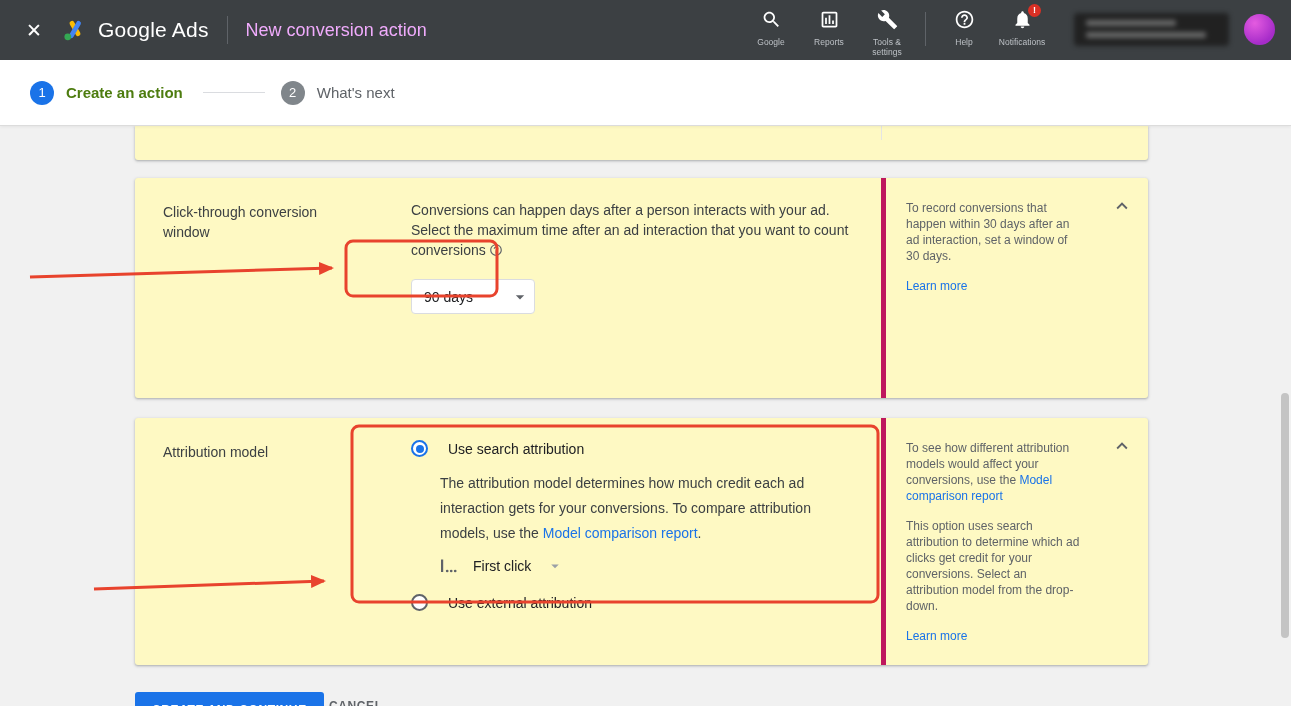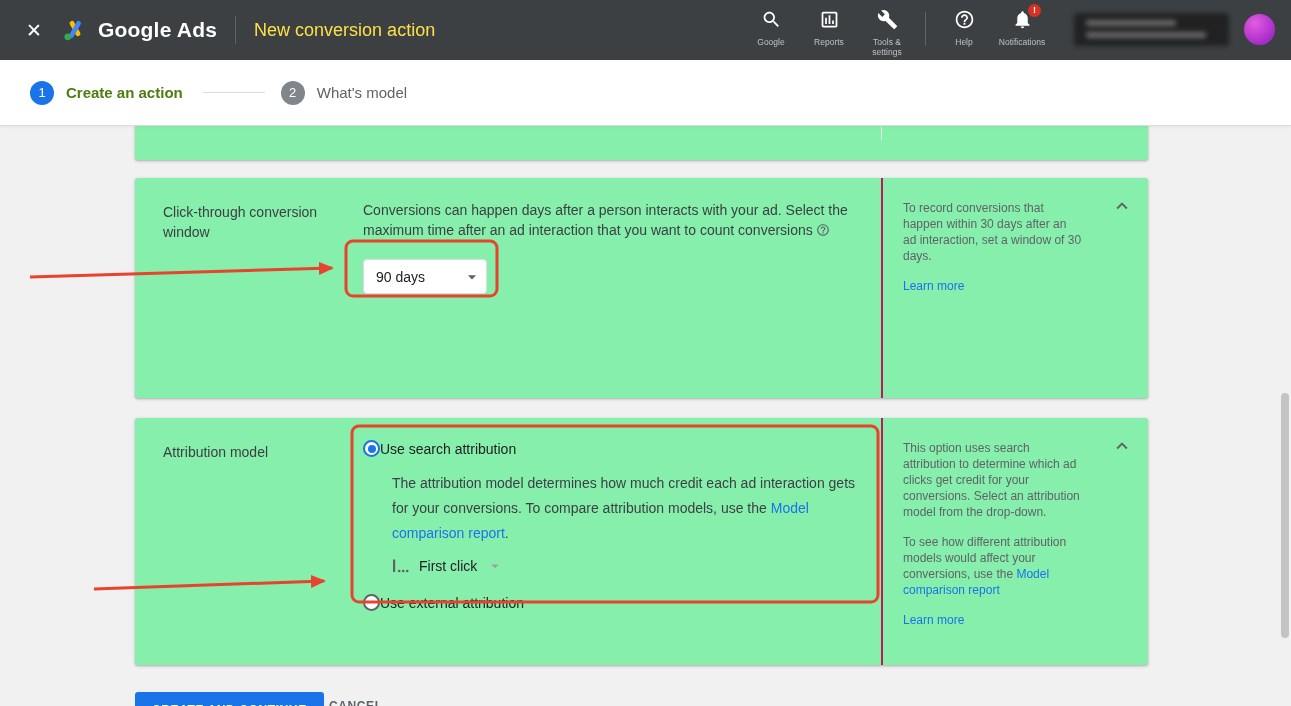--- a/index.html
+++ b/index.html
@@ -3,23 +3,23 @@
 <meta charset="utf-8">
 <style>
   * { margin:0; padding:0; box-sizing:border-box; }
   body { font-family:"Liberation Sans", sans-serif; background:#e9e9e9; }
   .screen { position:relative; width:1291px; height:706px; background:#f1f1f1; overflow:hidden; font-family:"Liberation Sans", sans-serif; }
 
   
   .topbar { position:absolute; top:0; left:0; right:0; height:60px; background:#3c4043; display:flex; align-items:center; z-index:20; }
   .close-btn { margin-left:20px; font-size:19px; color:#fff; cursor:pointer; width:28px; text-align:center; }
   .brand { display:flex; align-items:center; margin-left:14px; gap:10px; }
-  .brand-name { font-size:21px; color:#fff; font-weight:700; letter-spacing:.2px; }
+  .brand-name { font-size:21px; color:#fff; font-weight:400; letter-spacing:.2px; }
   .title-divider { width:1px; height:28px; background:#5f6368; margin:0 18px; }
-  .page-title { font-size:18px; color:#fde047; font-weight:400; }
+  .page-title { font-size:18px; color:#f0abfc; font-weight:400; }
 
   .topnav { position:absolute; left:742px; top:9px; display:flex; align-items:flex-start; }
   .nav-item { width:58px; display:flex; flex-direction:column; align-items:center; gap:3px; cursor:pointer; position:relative; }
   .nav-item svg { width:21px; height:21px; }
   .nav-label { font-size:8.5px; color:#bdc1c6; text-align:center; line-height:10px; max-width:52px; }
   .nav-divider { width:1px; height:34px; background:#5f6368; margin:3px 9px 0; }
   .badge { position:absolute; top:-5px; right:10px; background:#d93025; color:#fff; font-size:9px; font-weight:700; width:13px; height:13px; border-radius:50%; line-height:13px; text-align:center; }
 
   .account-chip { position:absolute; right:62px; top:13px; width:155px; height:33px; background:#1f1f1f; border-radius:4px; filter:blur(2.5px); opacity:.92; }
   .account-chip .smudge { position:absolute; background:#6b6b6b; border-radius:2px; }
@@ -29,48 +29,48 @@
   .stepper { position:absolute; top:60px; left:0; right:0; height:66px; background:#fff; border-bottom:1px solid #dcdcdc; box-shadow:0 1px 3px rgba(0,0,0,.06); display:flex; align-items:center; padding-left:30px; z-index:15; }
   .step-circle { width:24px; height:24px; border-radius:50%; color:#fff; font-size:13px; display:flex; align-items:center; justify-content:center; flex:0 0 auto; }
   .step-circle.active { background:#1a73e8; }
   .step-circle.inactive { background:#80868b; }
   .step-label { margin-left:12px; font-size:15px; }
   .step-label.active { color:#4d7c0f; font-weight:700; }
   .step-label.inactive { color:#5f6368; font-weight:400; }
   .step-line { width:62px; height:1px; background:#dadce0; margin:0 16px 0 20px; }
 
   
-  .card { position:absolute; left:135px; width:1013px; background:#86efac; border-radius:3px; box-shadow:0 1px 2px rgba(60,64,67,.28), 0 1px 3px 1px rgba(60,64,67,.1); }
+  .card { position:absolute; left:135px; width:1013px; background:#fef9c3; border-radius:3px; box-shadow:0 1px 2px rgba(60,64,67,.28), 0 1px 3px 1px rgba(60,64,67,.1); }
   .card-partial { top:126px; height:34px; border-radius:0 0 3px 3px; }
   .card-partial .mini-divider { position:absolute; left:746px; top:0; width:1px; height:14px; background:#e4e4e4; }
   .card1 { top:178px; height:220px; }
   .card2 { top:418px; height:247px; }
   .card-inner { display:flex; height:100%; position:relative; }
 
   .col-label { width:228px; padding:24px 10px 0 28px; font-size:14px; color:#3c4043; line-height:20px; flex:0 0 auto; }
-  .col-main { flex:1; padding:22px 24px 14px 0; }
-  .col-side { width:267px; flex:0 0 auto; border-left:2px solid #be185d; padding:22px 66px 0 20px; font-size:12px; color:#5f6368; line-height:16px; }
+  .col-main { flex:1; padding:22px 24px 14px 0;margin-left:48px; }
+  .col-side { width:267px; flex:0 0 auto; border-left:5px solid #be185d; padding:22px 66px 0 20px; font-size:12px; color:#5f6368; line-height:16px; }
   .col-side p { margin:0 0 14px; }
   .link { color:#1a73e8; text-decoration:none; cursor:pointer; }
   .collapse-btn { position:absolute; top:16px; right:14px; width:24px; height:24px; cursor:pointer; display:flex; align-items:center; justify-content:center; }
 
   .description { font-size:14px; color:#3c4043; line-height:20px; max-width:508px; }
   .help-icon { display:inline-block; vertical-align:-2px; margin-left:3px; cursor:pointer; }
 
   .dropdown { margin-top:17px; width:124px; height:35px; border:1px solid #dadce0; border-radius:4px; display:flex; align-items:center; justify-content:space-between; padding:0 4px 0 12px; font-size:14px; color:#202124; cursor:pointer; background:#fff; }
 
-  .radio-row { display:flex; align-items:center; gap:0; cursor:pointer; }
+  .radio-row { display:flex; align-items:center; gap:20px; cursor:pointer; }
   .radio { width:17px; height:17px; border-radius:50%; border:2px solid #5f6368; flex:0 0 auto; position:relative; background:#fff; }
   .radio.selected { border-color:#1a73e8; }
   .radio.selected::after { content:""; position:absolute; inset:2.5px; border-radius:50%; background:#1a73e8; }
   .radio-label { font-size:14px; color:#202124; }
 
   .sub-line { margin:8px 0 0 29px; font-size:14px; color:#3c4043; }
   .attr-para { margin:14px 0 0 29px; font-size:14px; color:#3c4043; line-height:25px; max-width:508px; }
-  .model-row { margin:11px 0 0 29px; display:inline-flex; align-items:center; gap:9px; font-size:14px; color:#202124; cursor:pointer; }
+  .model-row { margin:11px 0 0 29px; display:inline-flex; align-items:center; gap:15px; font-size:14px; color:#202124; cursor:pointer; }
   .external-row { margin-top:16px; }
 
   
   .create-btn { position:absolute; left:135px; top:692px; background:#1a73e8; color:#fff; font-size:12px; font-weight:700; letter-spacing:.6px; padding:11px 17px; border-radius:3px; border:none; cursor:pointer; font-family:"Liberation Sans", sans-serif; }
   .cancel-btn { position:absolute; left:329px; top:699px; color:#5f6368; font-size:12px; font-weight:700; letter-spacing:.6px; cursor:pointer; }
 
   .scroll-thumb { position:absolute; right:2px; top:393px; width:8px; height:245px; background:#c4c4c4; border-radius:4px; cursor:pointer; }
 
   .annotations { position:absolute; top:0; left:0; z-index:12; pointer-events:none; }
 </style>
@@ -144,21 +144,21 @@
       <span class="smudge" style="left:12px; top:19px; width:120px; height:6px;"></span>
     </div>
     <div class="avatar"></div>
   </div>
 
   <div class="stepper">
     <div class="step-circle active">1</div>
     <div class="step-label active">Create an action</div>
     <div class="step-line"></div>
     <div class="step-circle inactive">2</div>
-    <div class="step-label inactive">What's model</div>
+    <div class="step-label inactive">What's next</div>
   </div>
 
   <div class="card card-partial">
     <div class="mini-divider"></div>
   </div>
 
   <div class="card card1">
     <div class="card-inner">
       <div class="col-label">Click-through conversion window</div>
       <div class="col-main">
@@ -212,22 +212,22 @@
                 <path fill="#9aa0a6" d="M7 10l5 5 5-5z"></path>
               </svg>
             </span>
         </div>
         <div class="radio-row external-row">
           <span class="radio"></span>
           <span class="radio-label">Use external attribution</span>
         </div>
       </div>
       <div class="col-side">
+        <p><span>To see how different attribution models would affect your conversions, use the</span> <a class="link">Model comparison report</a></p>
         <p>This option uses search attribution to determine which ad clicks get credit for your conversions. Select an attribution model from the drop-down.</p>
-        <p><span>To see how different attribution models would affect your conversions, use the</span> <a class="link">Model comparison report</a></p>
         <p><a class="link">Learn more</a></p>
       </div>
       <div class="collapse-btn">
         <span style="display:flex;">
             <svg width="22" height="22" viewBox="0 0 24 24">
               <path fill="#5f6368" d="M12 8l-6 6 1.41 1.41L12 10.83l4.59 4.58L18 14z"></path>
             </svg>
           </span>
       </div>
     </div>

